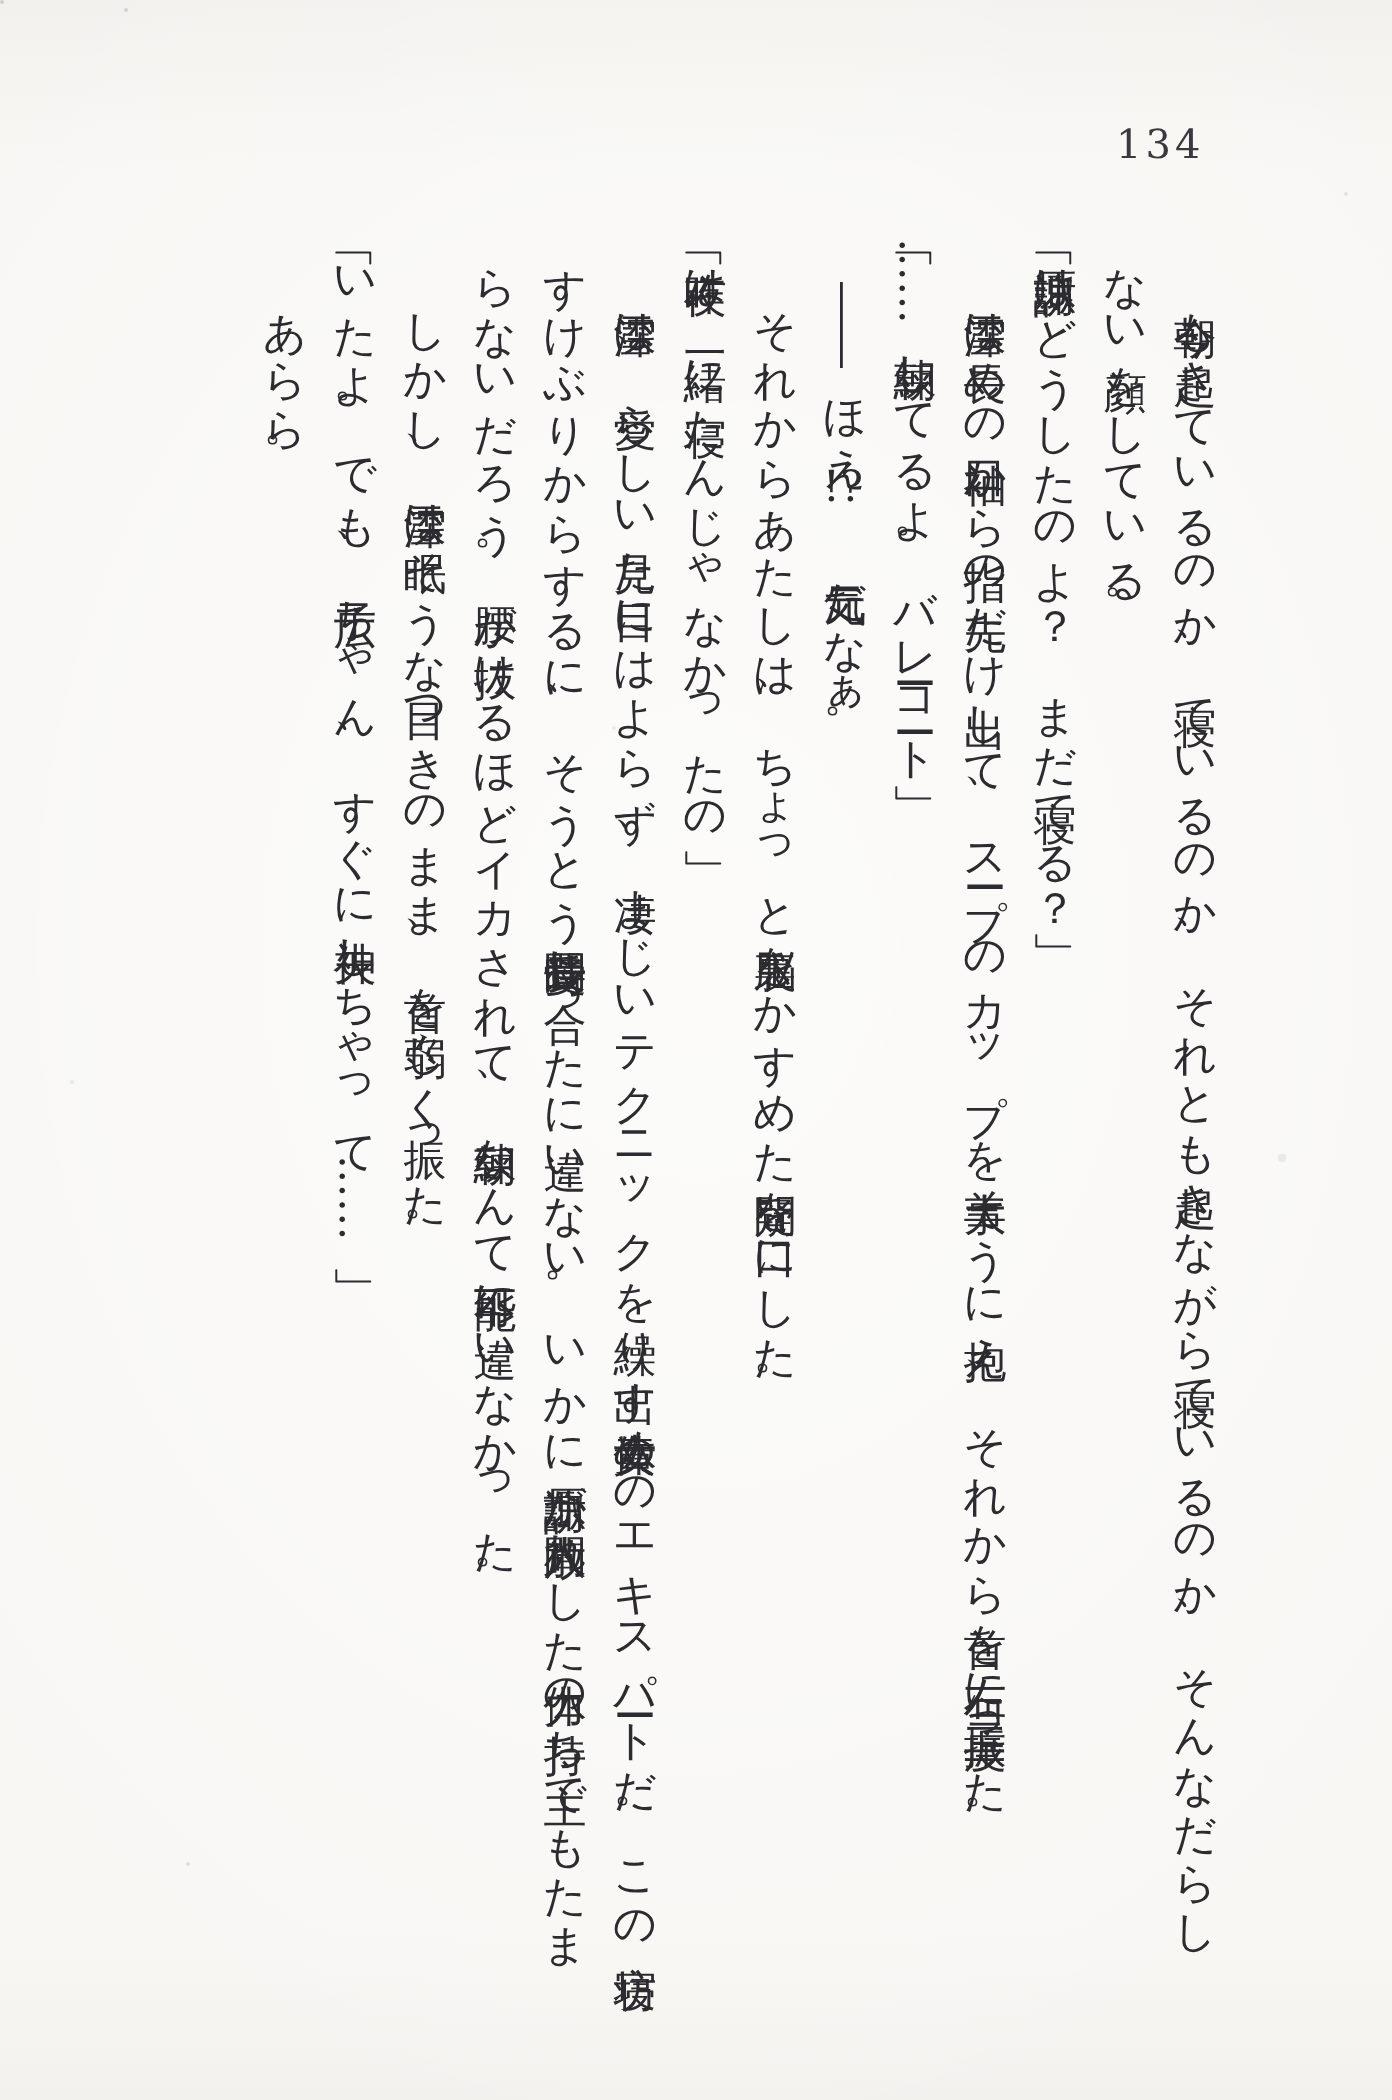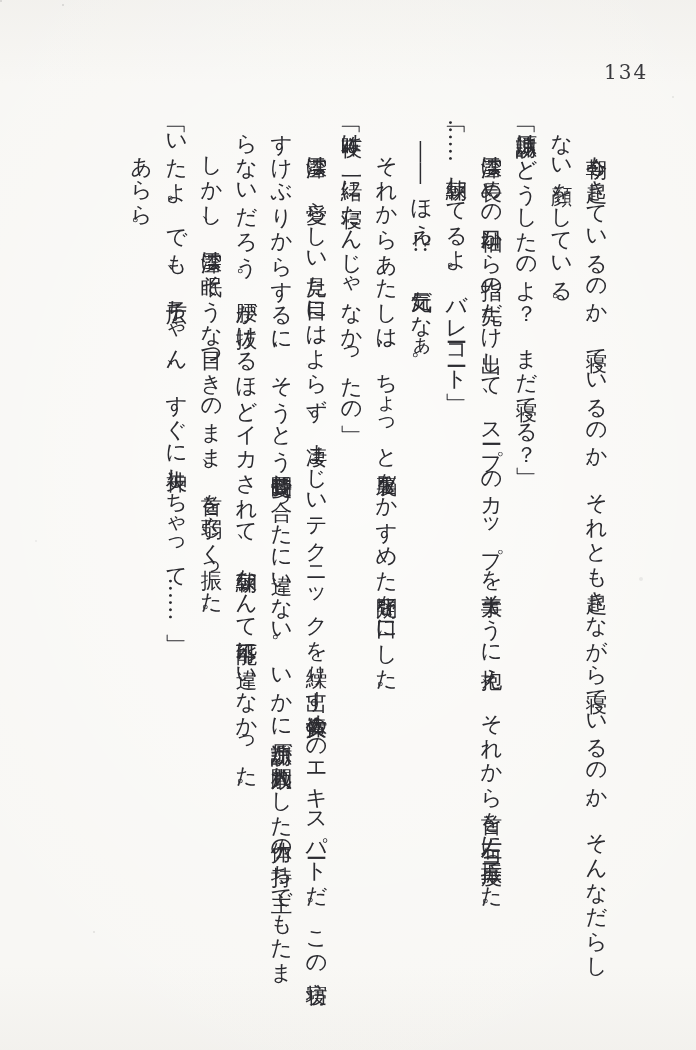--- a/index.html
+++ b/index.html
@@ -40,21 +40,20 @@
       35px 540px 0 rgba(150,150,150,0.15);
     pointer-events: none;
   }
   .page-number {
     position: absolute;
     top: 60px;
     left: 558px;
     font-size: 20px;
     letter-spacing: 2px;
     color: #3a3a3e;
-    margin-left: 46px;
   }
   .text-block {
     position: absolute;
     top: 119px;
     right: 82px;
     width: 562px;
     height: 866px;
     writing-mode: vertical-rl;
     text-orientation: mixed;
     font-size: 21.5px;

